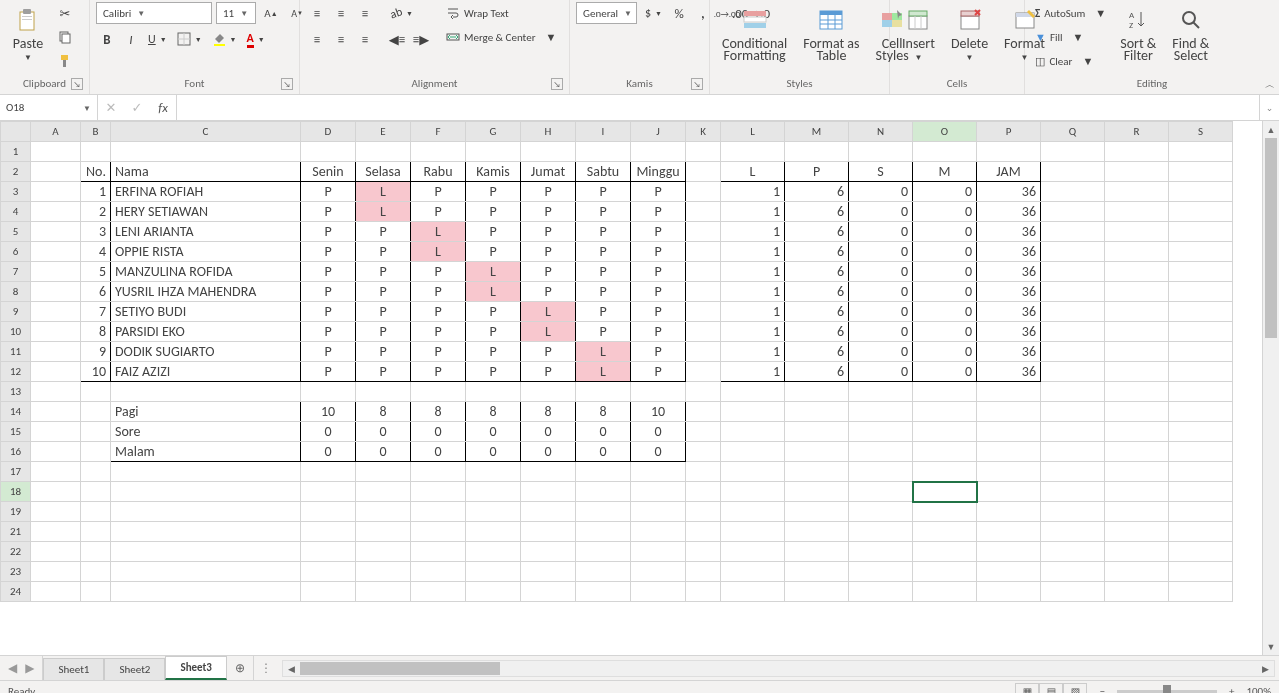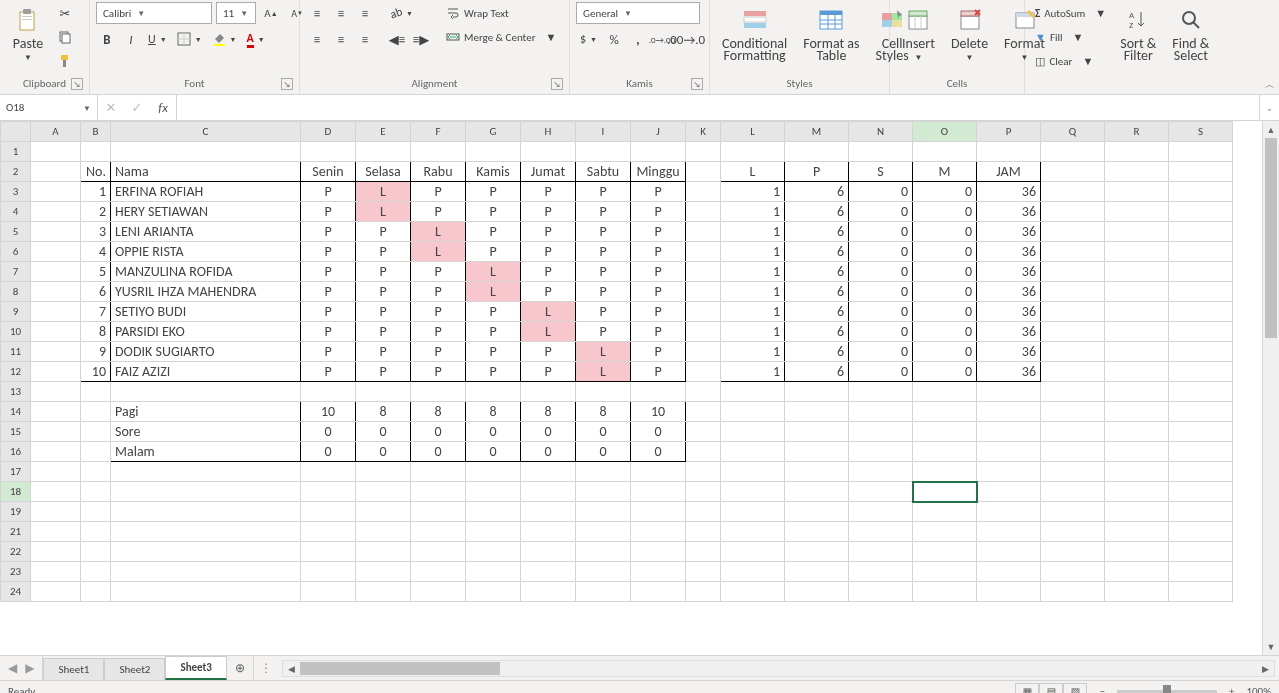--- a/index.html
+++ b/index.html
@@ -201,21 +201,21 @@
             </svg>
             <span>Merge &amp; Center</span>
             <span class="dd" style="margin-left:6px">▼</span>
           </div>
       </div>
     </div>
     <div class="ribbon-group-label"><span>Alignment</span><span class="launcher">↘</span></div>
   </div>
 
   <div class="ribbon-group" style="width:140px">
-    <div class="ribbon-group-content" style="flex-direction:column;gap:4px">
+    <div class="ribbon-group-content" style="flex-direction:row;gap:4px">
       <div class="combo" style="width:124px">
           <span>General</span>
           <span class="arrow">▼</span>
         </div>
       <div class="align-row">
         <div class="icon-btn-wd">
             <span>$</span>
             <span class="dd">▼</span>
           </div>
         <div class="icon-btn">
@@ -349,20 +349,21 @@
         <span class="icon">
             <svg width="24" height="24" viewBox="0 0 24 24">
               <circle cx="10" cy="10" r="6" fill="none" stroke="#555" stroke-width="2"></circle>
               <path d="M14 14 l6 6" stroke="#555" stroke-width="2"></path>
             </svg>
           </span>
         <span class="label" style="white-space:pre">Find &amp;
 Select</span>
       </div>
     </div>
+    <div class="ribbon-group-label">Editing</div>
   </div>
   <div class="collapse-ribbon">︿</div>
 </div>
 
 <div class="formula-bar">
   <div class="name-box">
       <span>O18</span>
       <span class="arrow">▼</span>
     </div>
   <div class="fb-btns">

